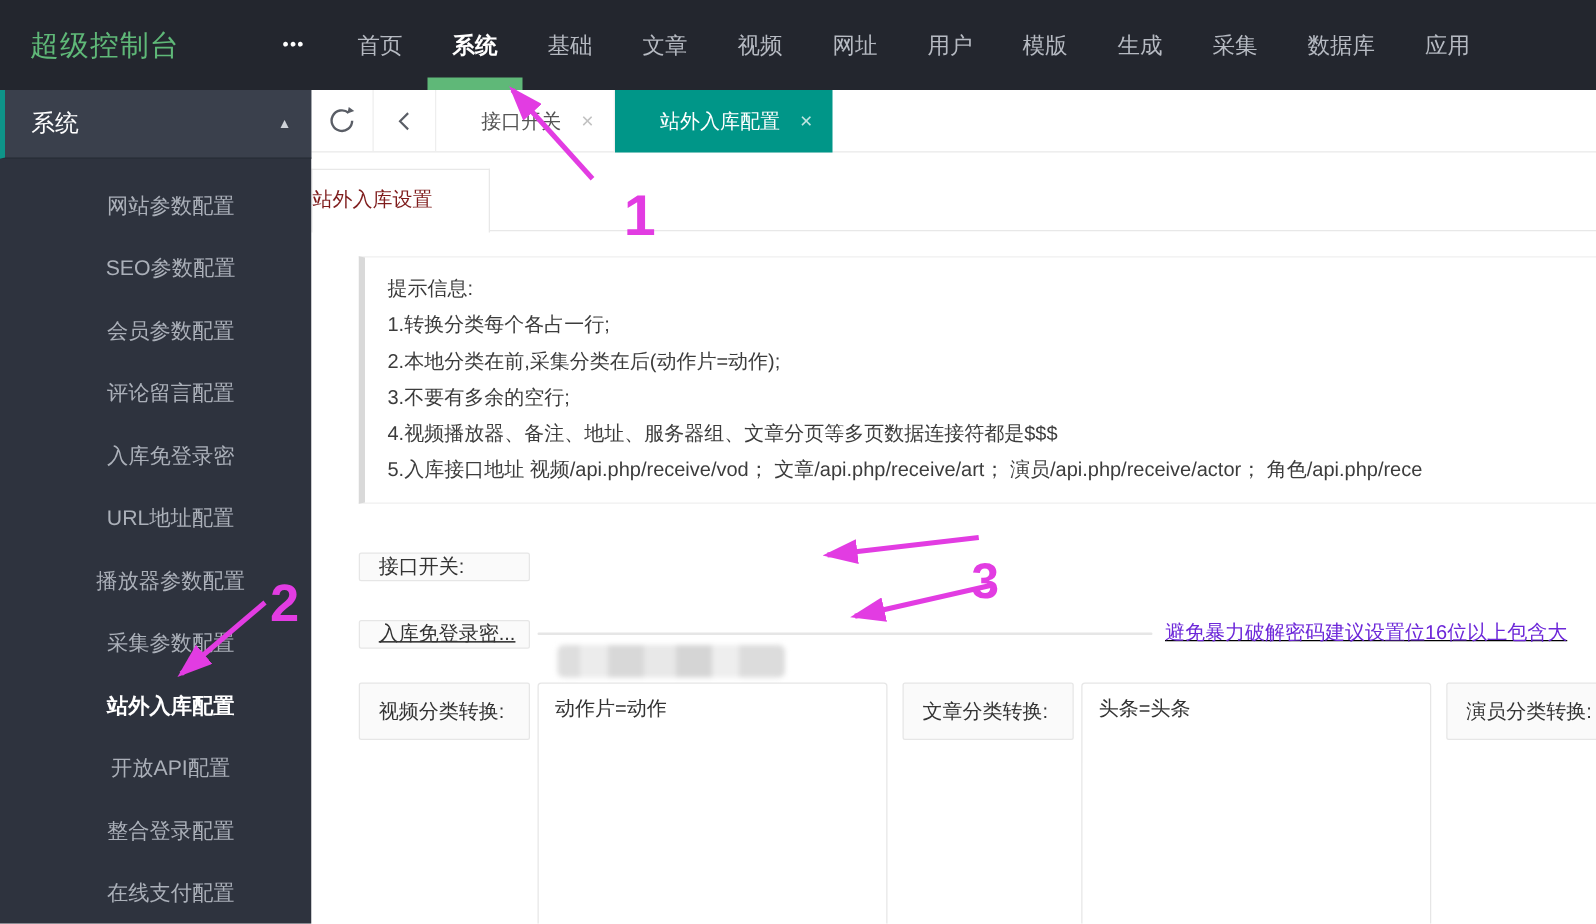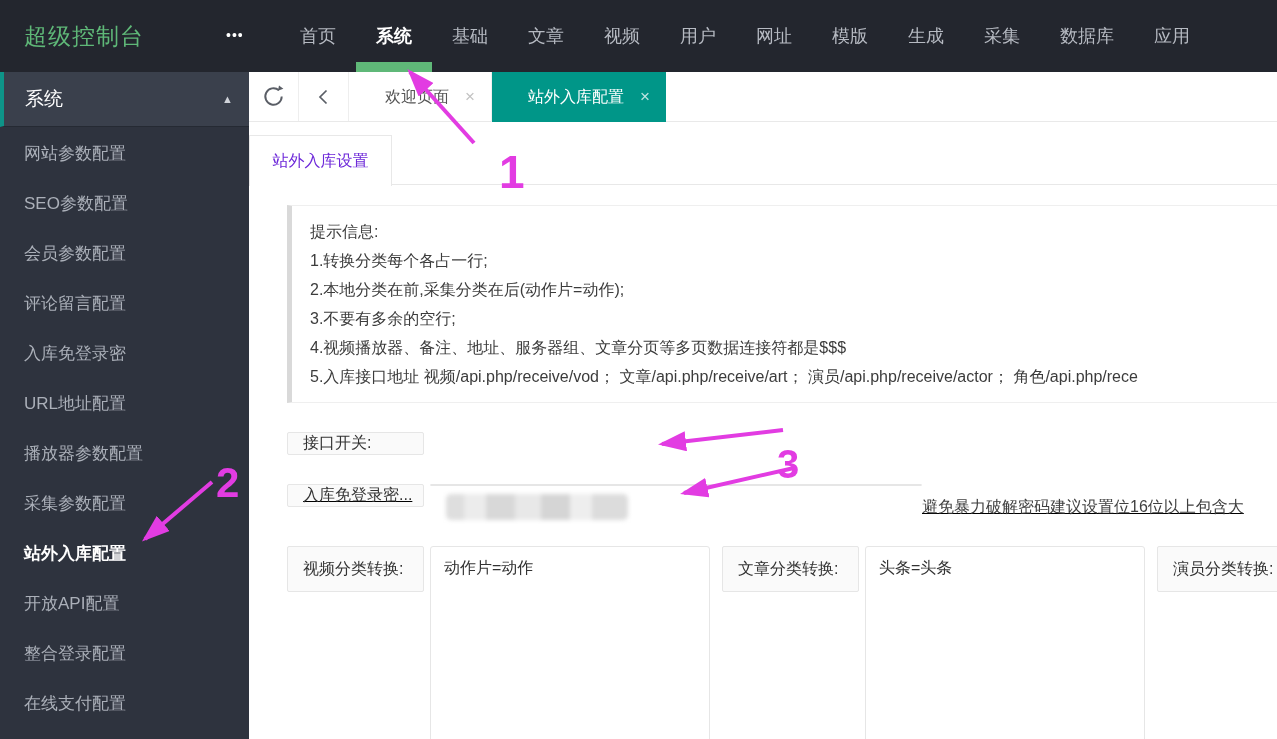--- a/index.html
+++ b/index.html
@@ -25,21 +25,21 @@
   }
   .logo{
     position:absolute;left:24px;top:0;height:72px;line-height:72px;
     color:var(--green);font-size:23px;letter-spacing:1px;white-space:nowrap;
   }
   .nav-more{
     position:absolute;left:226px;top:0;height:72px;line-height:70px;
     color:#fff;font-size:14px;letter-spacing:1px;cursor:pointer;
   }
   .nav-items{
-    position:absolute;left:280px;top:0;height:72px;display:flex;
+    position:absolute;left:266px;top:0;height:72px;display:flex;
   }
   .nav-item{
     position:relative;height:72px;line-height:72px;padding:0 20px;
     font-size:18px;color:#b6bac2;white-space:nowrap;cursor:pointer;
   }
   .nav-item.active{color:#fff;font-weight:bold;}
   .nav-item.active::after{
     content:"";position:absolute;left:0;right:0;bottom:0;height:10px;
     background:var(--green);
   }
@@ -49,21 +49,21 @@
     background:var(--side-bg);z-index:4;
   }
   .side-header{
     height:55px;background:var(--side-head);
     border-left:4px solid #0E9488;
     border-bottom:1px solid #252A33;
     display:flex;align-items:center;cursor:pointer;
   }
   .side-header-label{color:#fff;font-size:19px;padding-left:21px;flex:1;}
   .side-header-caret{color:#cfd3d9;font-size:11px;padding-right:16px;}
-  .side-items{padding-top:2px;}
+  .side-items{padding-top:13px;text-align:center;}
   .side-item{
     height:50px;line-height:50px;padding-left:24px;
     font-size:17px;color:#abb0b9;cursor:pointer;white-space:nowrap;
   }
   .side-item.active{color:#ffffff;font-weight:bold;}
   
   .tabbar{
     position:absolute;left:249px;top:72px;width:1028px;height:50px;
     background:#fff;border-bottom:1px solid #e9e9e9;display:flex;z-index:3;
   }
@@ -81,30 +81,30 @@
   .win-tab.active .close{color:rgba(255,255,255,.75);}
   
   .content{
     position:absolute;left:249px;top:122px;width:1028px;height:617px;
     background:#fff;overflow:hidden;z-index:2;
   }
   .page-tabs{height:63px;border-bottom:1px solid #e8e8e8;position:relative;}
   .page-tab{
     position:absolute;left:0;top:13px;width:143px;height:51px;
     background:#fff;border:1px solid #e8e8e8;border-bottom:none;
-    line-height:50px;text-align:center;font-size:16px;color:#6d28d9;
+    line-height:50px;font-size:16px;color:#7f1d1d;
     cursor:pointer;z-index:2;
   }
   .body-pad{padding:20px 0 0 38px;}
   .notice{
     width:1600px;border:1px solid #efefef;border-left:5px solid #d9d9d9;
     padding:11px 18px;font-size:16px;color:#3c3c3c;line-height:29px;
     white-space:nowrap;
   }
-  .form-row{display:flex;align-items:flex-start;}
+  .form-row{display:flex;align-items:center;}
   .row-switch{margin-top:29px;height:42px;}
   .row-pass{margin-top:10px;height:46px;text-decoration:underline;}
   .field-label{
     flex:0 0 137px;width:137px;background:#fafafa;border:1px solid var(--border);
     border-radius:2px;font-size:16px;color:#333;
     display:flex;align-items:center;padding-left:15px;white-space:nowrap;overflow:hidden;
   }
   .radio-zone{display:flex;align-items:center;margin-left:13px;}
   .radio{display:flex;align-items:center;cursor:pointer;}
   .radio + .radio{margin-left:70px;}
@@ -120,21 +120,21 @@
     width:492px;margin-left:6px;border:1px solid var(--border);border-radius:3px;
     background:#fff;position:relative;cursor:text;
   }
   .blur-patch{
     position:absolute;left:15px;top:9px;width:182px;height:26px;border-radius:5px;
     filter:blur(2px);
     background:linear-gradient(90deg,#dedede 0 10%,#ececec 10% 22%,#d8d8d8 22% 38%,
       #e8e8e8 38% 52%,#d5d5d5 52% 68%,#eeeeee 68% 80%,#dcdcdc 80% 100%);
   }
   .pass-hint{
-    font-size:16px;color:#404040;line-height:46px;white-space:nowrap;
+    margin-left:10px;font-size:16px;color:#6d28d9;line-height:46px;white-space:nowrap;
   }
   .ta-row{display:flex;margin-top:16px;}
   .ta-group{display:flex;flex:0 0 auto;margin-right:12px;}
   .ta-group .field-label{height:46px;}
   .ta-group textarea{
     width:280px;height:270px;margin-left:6px;resize:none;
     border:1px solid var(--border);border-radius:3px;
     font-family:"Liberation Sans","DejaVu Sans",sans-serif;
     font-size:16px;color:#333;padding:10px 13px;outline:none;line-height:22px;
   }
@@ -160,23 +160,23 @@
       <div class="nav-item">首页</div>
 
       <div class="nav-item active">系统</div>
 
       <div class="nav-item">基础</div>
 
       <div class="nav-item">文章</div>
 
       <div class="nav-item">视频</div>
 
+      <div class="nav-item">网址</div>
+
       <div class="nav-item">用户</div>
-
-      <div class="nav-item">网址</div>
 
       <div class="nav-item">模版</div>
 
       <div class="nav-item">生成</div>
 
       <div class="nav-item">采集</div>
 
       <div class="nav-item">数据库</div>
 
       <div class="nav-item">应用</div>
@@ -224,21 +224,21 @@
     </svg>
   </div>
   <div class="tab-btn">
     <svg class="icon-svg" width="20" height="20" viewBox="0 0 20 20">
       <polyline points="12.5,3.5 6,10 12.5,16.5" fill="none" stroke="#5a5e66" stroke-width="1.7"></polyline>
     </svg>
   </div>
   <div style="display:flex;">
 
       <div class="win-tab">
-        <span>欢迎页面</span>
+        <span>接口开关</span>
         <span class="close">×</span>
       </div>
 
       <div class="win-tab active">
         <span>站外入库配置</span>
         <span class="close">×</span>
       </div>
     </div>
 </div>
 

